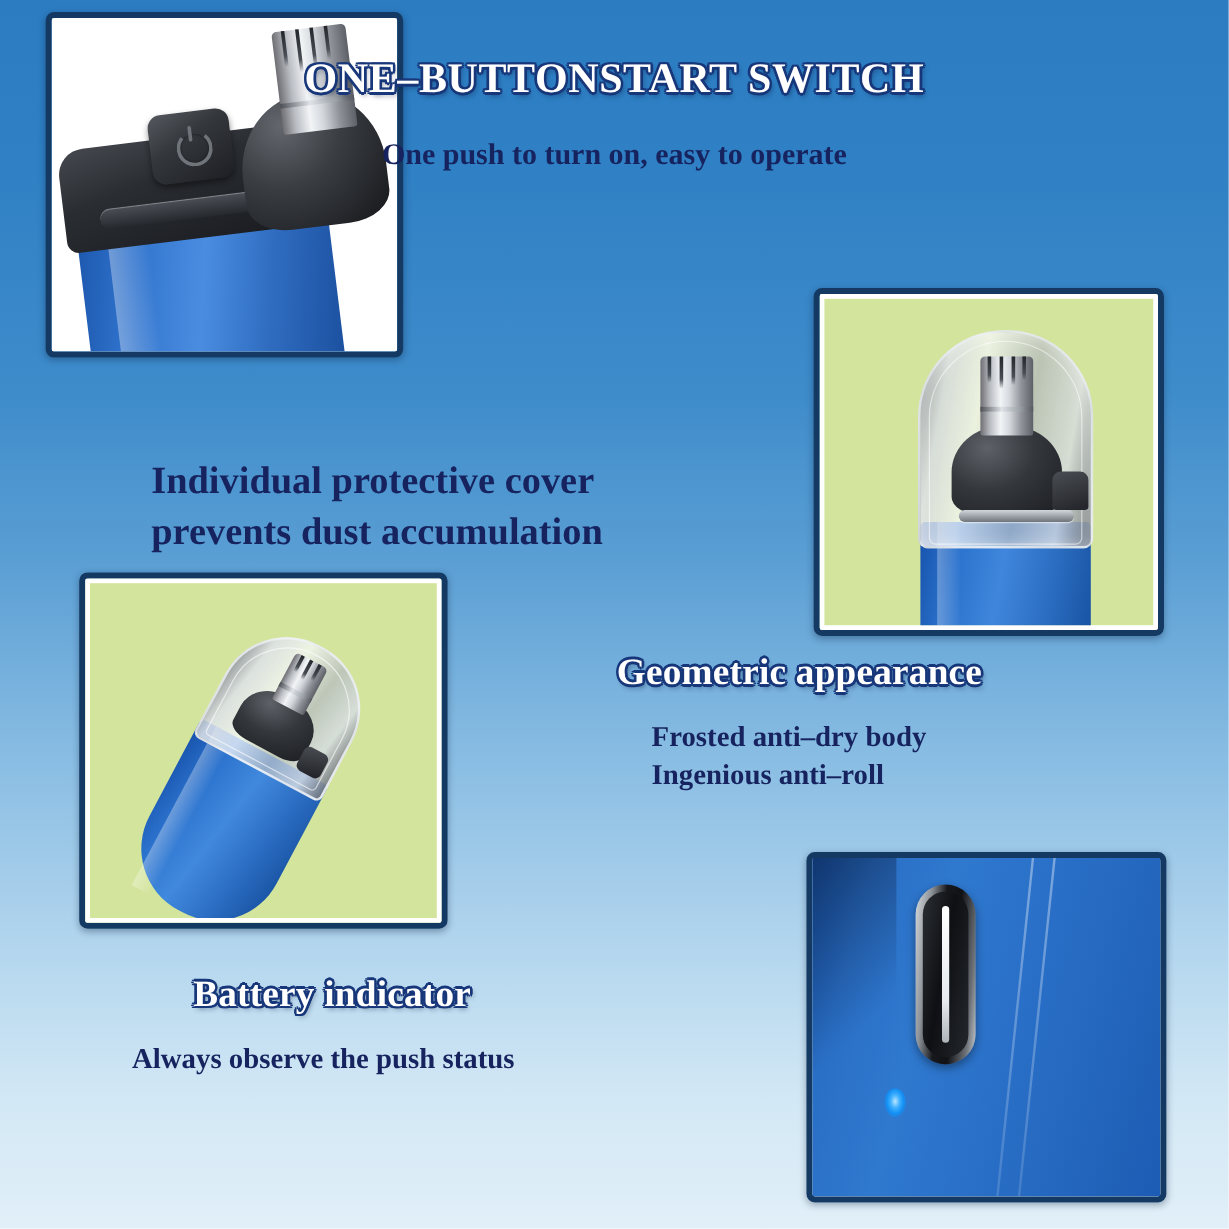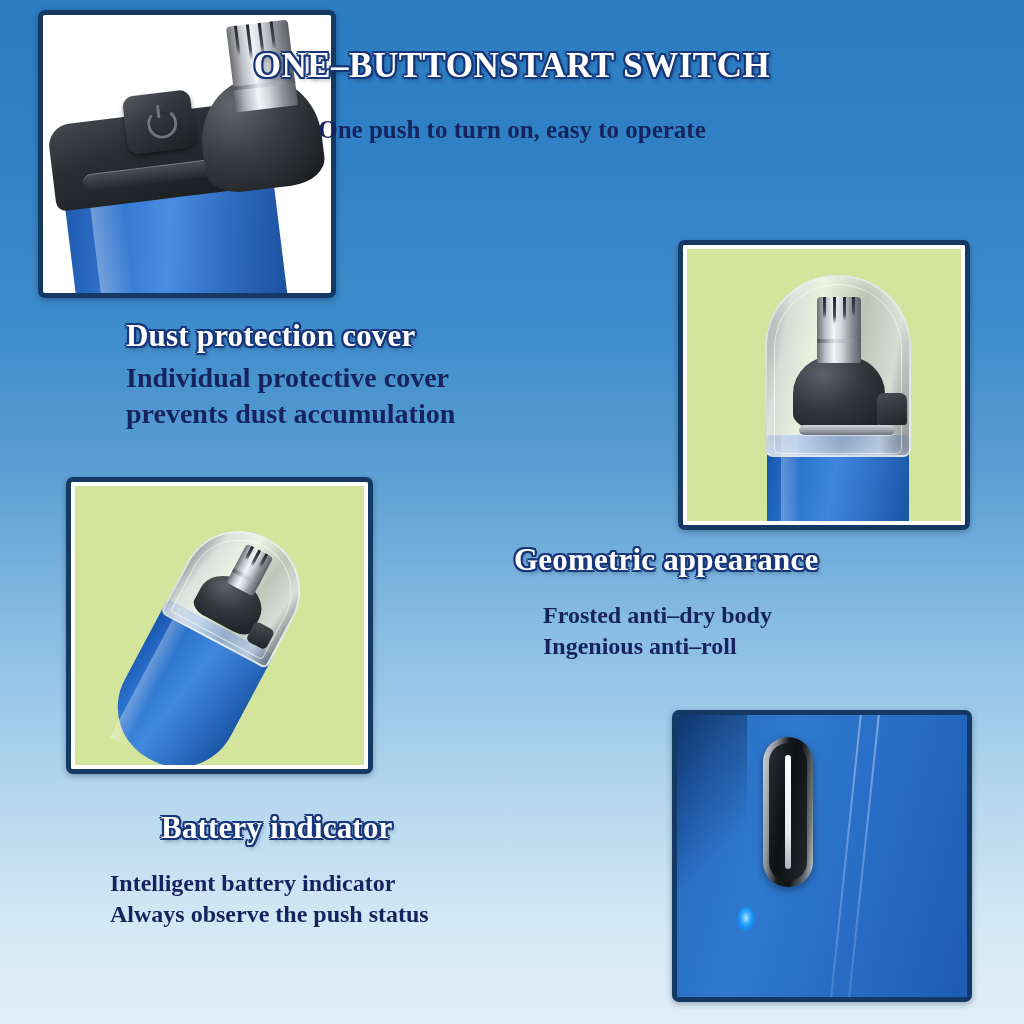--- a/index.html
+++ b/index.html
@@ -288,21 +288,21 @@
   #title-sub{
     left:0;right:0;top:114px;
     text-align:center;
     font-size:25px;
     color:#16235e;
     font-weight:bold;
     white-space:nowrap;
   }
 
   #h-dust{left:126px;top:318px;font-size:31px;}
-  #t-dust{left:126px;top:360px;font-size:28px;}
+  #t-dust{left:126px;top:380px;font-size:32px;}
 
   #h-geo{left:514px;top:542px;font-size:31px;}
   #t-geo{left:543px;top:600px;font-size:24px;}
 
   #h-batt{left:133px;top:810px;font-size:31px;margin-left:28px;}
   #t-batt{left:110px;top:868px;font-size:24px;}
 </style>
 </head>
 <body>
 
@@ -385,31 +385,29 @@
           <div class="sw-line"></div>
         </div>
         <div id="p4-led"></div>
       </div>
     </div>
   </div>
 
   <div class="heading" id="title-main">ONE–BUTTONSTART SWITCH</div>
   <div class="subtext" id="title-sub">One push to turn on, easy to operate</div>
 
-  <div class="heading" id="h-dust">Dust protection cover</div>
   <div class="subtext" id="t-dust">
     <div>Individual protective cover</div>
     <div>prevents dust accumulation</div>
   </div>
 
   <div class="heading" id="h-geo">Geometric appearance</div>
   <div class="subtext" id="t-geo">
     <div>Frosted anti–dry body</div>
     <div>Ingenious anti–roll</div>
   </div>
 
   <div class="heading" id="h-batt">Battery indicator</div>
   <div class="subtext" id="t-batt">
-    <div>Intelligent battery indicator</div>
     <div>Always observe the push status</div>
   </div>
 
 </div>
 
 </body></html>

